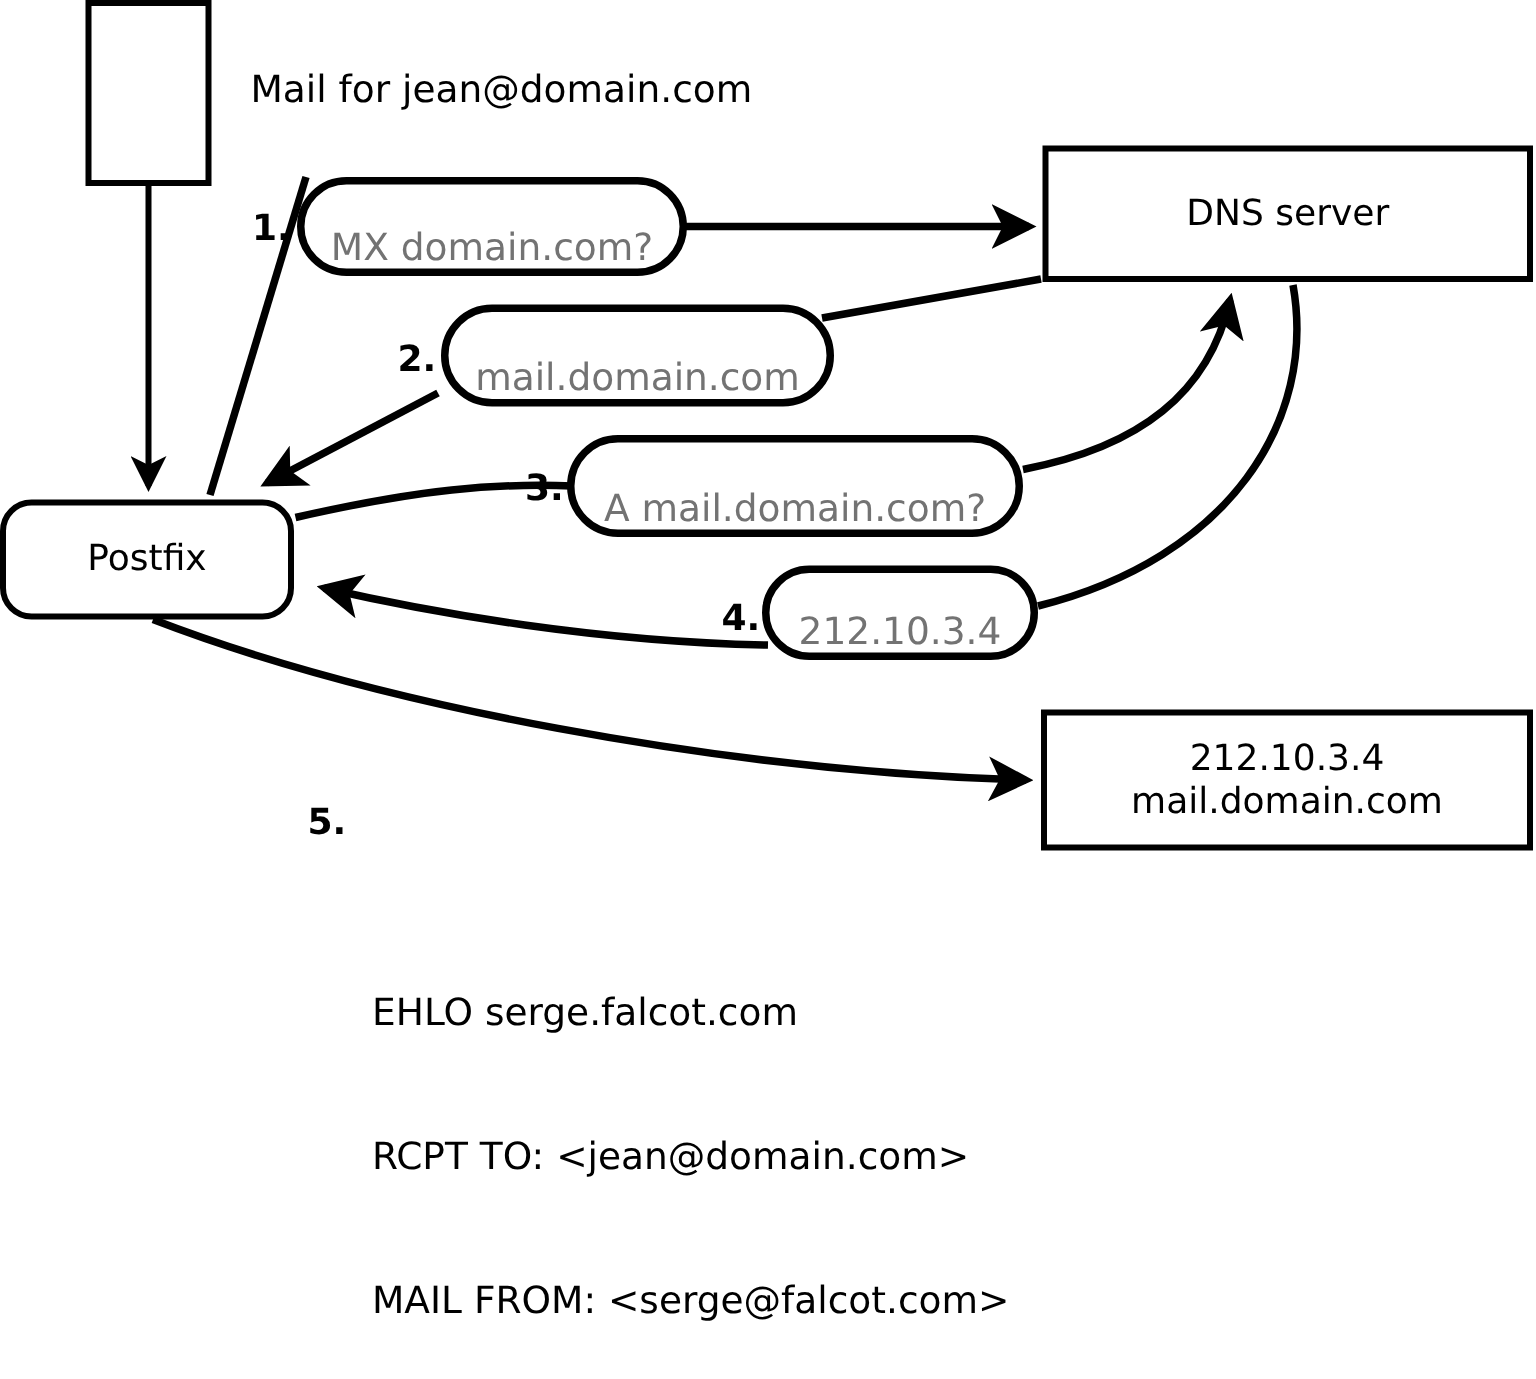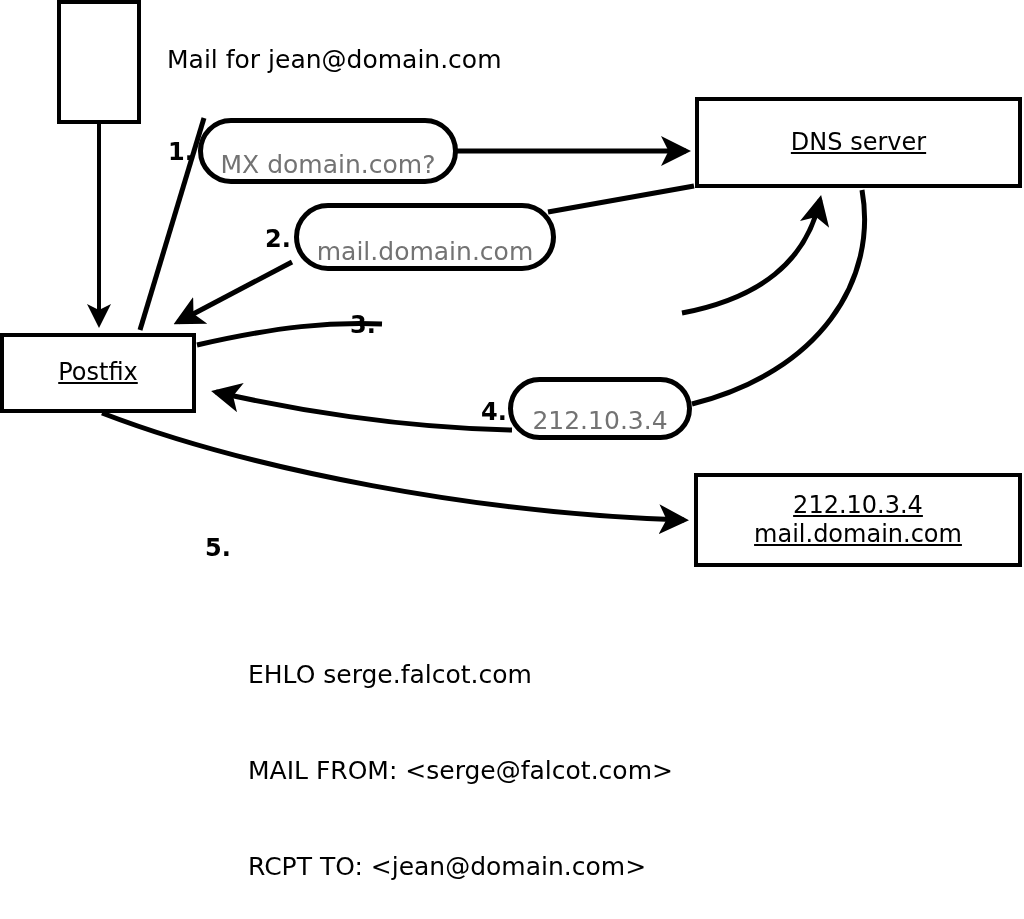--- a/index.html
+++ b/index.html
@@ -26,21 +26,20 @@
     border: 4px solid #000000;
     background: #ffffff;
     display: flex;
     align-items: center;
     justify-content: center;
     text-align: center;
     font-size: 24px;
     color: #000000;
     line-height: 1.22;
     z-index: 3;
-    text-decoration: underline;
   }
   .bubble {
     position: absolute;
     box-sizing: border-box;
     border: 5px solid #000000;
     background: #ffffff;
     display: flex;
     align-items: flex-end;
     justify-content: center;
     text-align: center;
@@ -102,21 +101,21 @@
 
     <path d="M 102 413 C 250 470, 480 514, 684 520" fill="none" stroke="#000000" stroke-width="5" marker-end="url(#arrow)"></path>
   </svg>
 
   <div class="node-box" style="left:57px; top:0px; width:84px; height:124px;">
     <span></span>
   </div>
 
   <div class="plain-label" style="left:167px; top:45px;">Mail for jean@domain.com</div>
 
-  <div class="node-box" style="left:0px; top:333px; width:196px; height:80px;">
+  <div class="node-box" style="left:0px; top:333px; width:196px; height:80px;border-radius:21px;">
     <span>Postfix</span>
   </div>
 
   <div class="node-box" style="left:695px; top:97px; width:327px; height:91px;">
     <span>DNS server</span>
   </div>
 
   <div class="node-box" style="left:694px; top:473px; width:328px; height:94px; flex-direction:column;">
     <span>212.10.3.4</span>
     <span>mail.domain.com</span>
@@ -126,32 +125,35 @@
   <div class="bubble" style="left:198px; top:118px; width:260px; height:66px; border-radius:33px;">
     <span>MX domain.com?</span>
   </div>
 
   <div class="step-num" style="left:265px; top:225px;">2.</div>
   <div class="bubble" style="left:294px; top:203px; width:262px; height:68px; border-radius:34px;">
     <span>mail.domain.com</span>
   </div>
 
   <div class="step-num" style="left:350px; top:311px;">3.</div>
+  <div class="bubble" style="left:378px; top:290px; width:304px; height:68px; border-radius:34px;">
+    <span>A mail.domain.com?</span>
+  </div>
 
   <div class="step-num" style="left:481px; top:398px;">4.</div>
   <div class="bubble" style="left:508px; top:377px; width:184px; height:63px; border-radius:32px;">
     <span>212.10.3.4</span>
   </div>
 
   <div class="step-num" style="left:205px; top:534px;">5.</div>
 
   <div class="transcript" style="left:248px; top:595px;">
     <span class="transcript-line">EHLO serge.falcot.com</span>
+    <span class="transcript-line">RCPT TO: &lt;jean@domain.com&gt;</span>
     <span class="transcript-line">MAIL FROM: &lt;serge@falcot.com&gt;</span>
-    <span class="transcript-line">RCPT TO: &lt;jean@domain.com&gt;</span>
     
     
     
     
     
     
     
   </div>
 
 </div>

